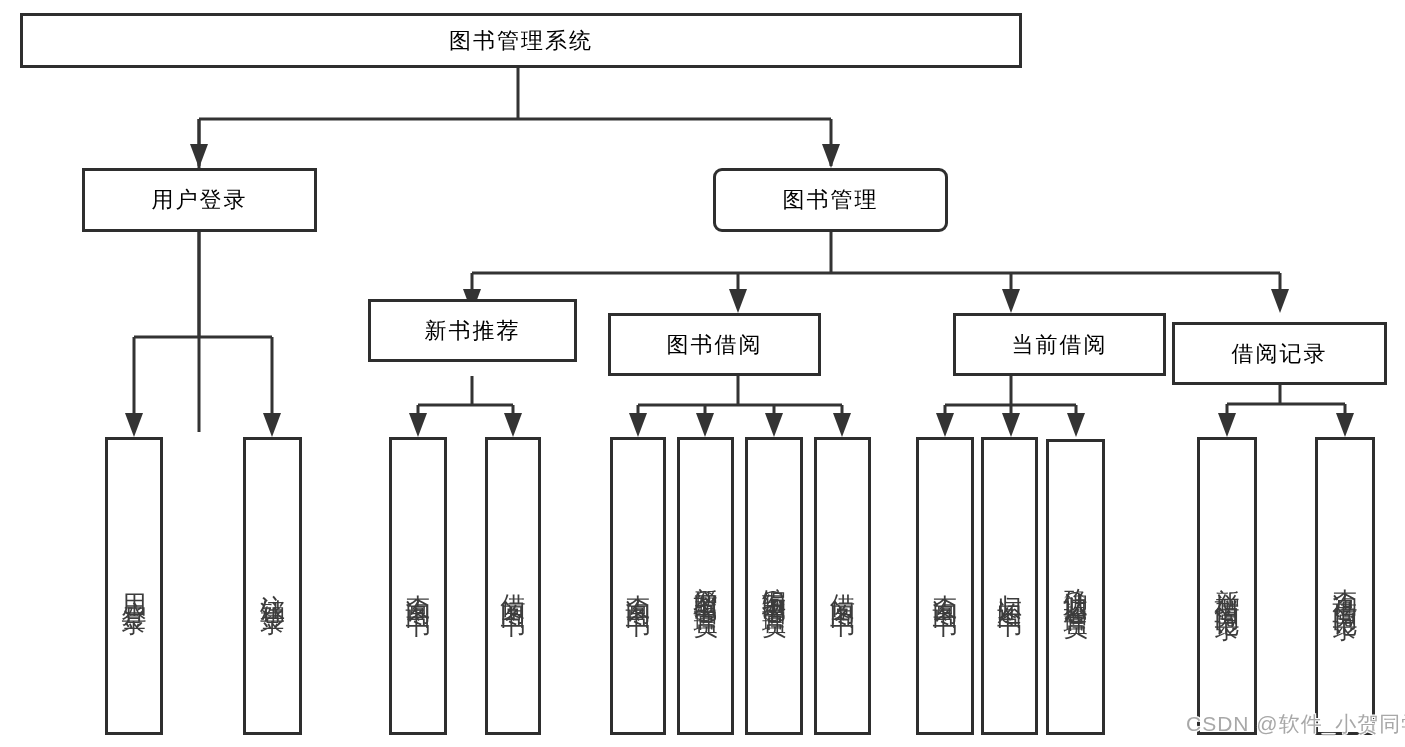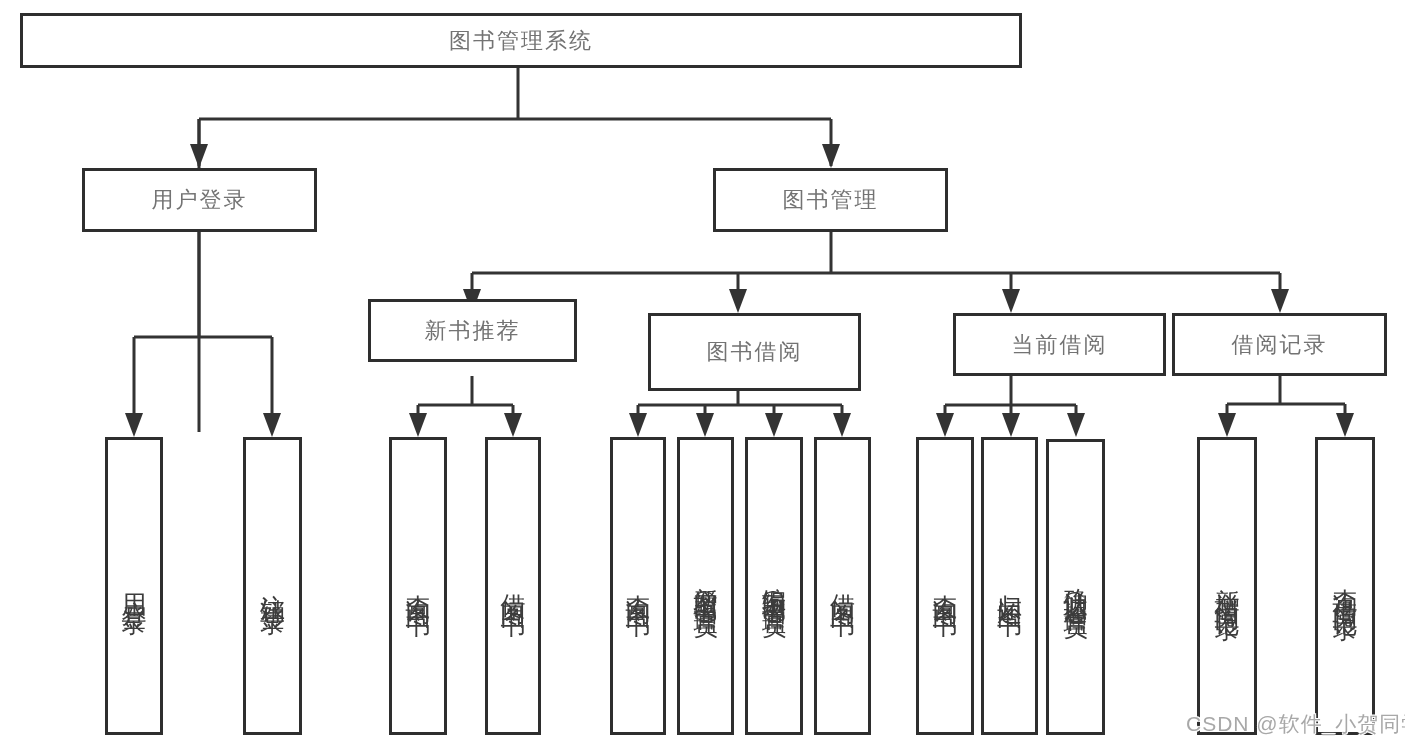--- a/index.html
+++ b/index.html
@@ -21,21 +21,21 @@
     top: 0;
   }
   .node {
     position: absolute;
     box-sizing: border-box;
     background: #ffffff;
     border: 3px solid #2e2e2e;
     display: flex;
     align-items: center;
     justify-content: center;
-    color: #737373;
+    color: #000000;
     font-size: 22px;
     letter-spacing: 2px;
     white-space: nowrap;
   }
   .leaf {
     position: absolute;
     box-sizing: border-box;
     background: #ffffff;
     border: 3px solid #2e2e2e;
     display: flex;
@@ -106,26 +106,26 @@
       <polygon points="1011,437 1002,413 1020,413"></polygon>
       <polygon points="1076,437 1067,413 1085,413"></polygon>
       <polygon points="1227,437 1218,413 1236,413"></polygon>
       <polygon points="1345,437 1336,413 1354,413"></polygon>
     </g>
   </svg>
 
   <div class="node" style="left:20px; top:13px; width:1002px; height:55px;">图书管理系统</div>
 
   <div class="node" style="left:82px; top:168px; width:235px; height:64px;">用户登录</div>
-  <div class="node" style="left:713px; top:168px; width:235px; height:64px;">图书管理</div>
+  <div class="node" style="left:713px; top:168px; width:235px; height:64px;border-radius:9px;">图书管理</div>
 
   <div class="node" style="left:368px; top:299px; width:209px; height:63px;">新书推荐</div>
-  <div class="node" style="left:648px; top:313px; width:213px; height:78px;font-family:Liberation Serif, serif;">图书借阅</div>
+  <div class="node" style="left:608px; top:313px; width:213px; height:63px;font-family:Liberation Serif, serif;">图书借阅</div>
   <div class="node" style="left:905px; top:313px; width:213px; height:63px;margin-left:48px;">当前借阅</div>
-  <div class="node" style="left:1172px; top:313px; width:215px; height:63px;">借阅记录</div>
+  <div class="node" style="left:1172px; top:322px; width:215px; height:63px;">借阅记录</div>
 
   <div class="leaf" style="left:105px; top:437px; width:58px; height:298px;">用户登录</div>
   <div class="leaf" style="left:243px; top:437px; width:59px; height:298px;">注销登录</div>
 
   <div class="leaf" style="left:389px; top:437px; width:58px; height:298px;">查询图书</div>
   <div class="leaf" style="left:485px; top:437px; width:56px; height:298px;">借阅图书</div>
 
   <div class="leaf" style="left:610px; top:437px; width:56px; height:298px;">查询图书</div>
   <div class="leaf long" style="left:677px; top:437px; width:57px; height:298px;">新增图书（管理员）</div>
   <div class="leaf long" style="left:745px; top:437px; width:58px; height:298px;">编辑图书（管理员）</div>

